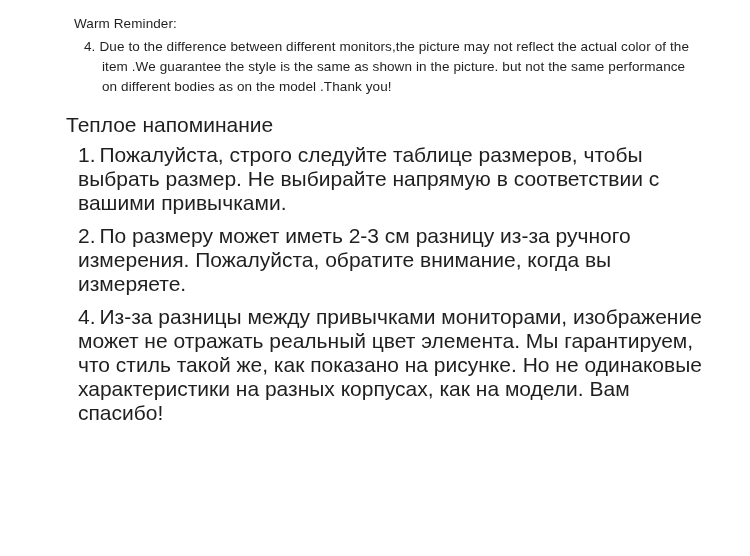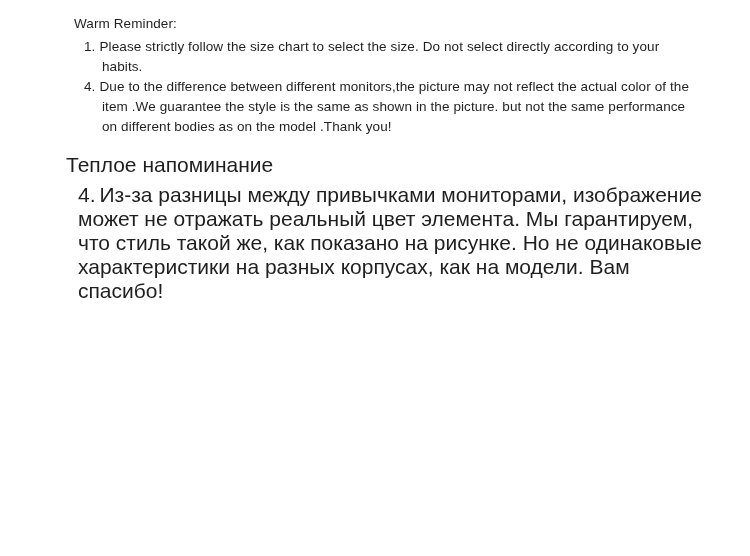--- a/index.html
+++ b/index.html
@@ -32,28 +32,31 @@
 </style>
 </head>
 <body>
 
 <div class="page">
 
   <section class="en">
     <div class="en-title">Warm Reminder:</div>
     <div class="en-list">
       <div class="en-item">
-        <span class="num">1.</span><span>Please strictly follow the size chart to select the size. Do not select directly according to your habits.</span>
-      </div>
-      <div class="en-item">
         <span class="num">4.</span><span>Due to the difference between different monitors,the picture may not reflect the actual color of the item .We guarantee the style is the same as shown in the picture. but not the same performance on different bodies as on the model .Thank you!</span>
       </div>
     </div>
   </section>
 
   <section class="ru">
     <div class="ru-title">Теплое напоминание</div>
     <div class="ru-item">
+      <span class="num">1.</span><span>Пожалуйста, строго следуйте таблице размеров, чтобы выбрать размер. Не выбирайте напрямую в соответствии с вашими привычками.</span>
+    </div>
+    <div class="ru-item">
+      <span class="num">2.</span><span>По размеру может иметь 2-3 см разницу из-за ручного измерения. Пожалуйста, обратите внимание, когда вы измеряете.</span>
+    </div>
+    <div class="ru-item">
       <span class="num">4.</span><span>Из-за разницы между привычками мониторами, изображение может не отражать реальный цвет элемента. Мы гарантируем, что стиль такой же, как показано на рисунке. Но не одинаковые характеристики на разных корпусах, как на модели. Вам спасибо!</span>
     </div>
   </section>
 
 </div>
 
 </body></html>

